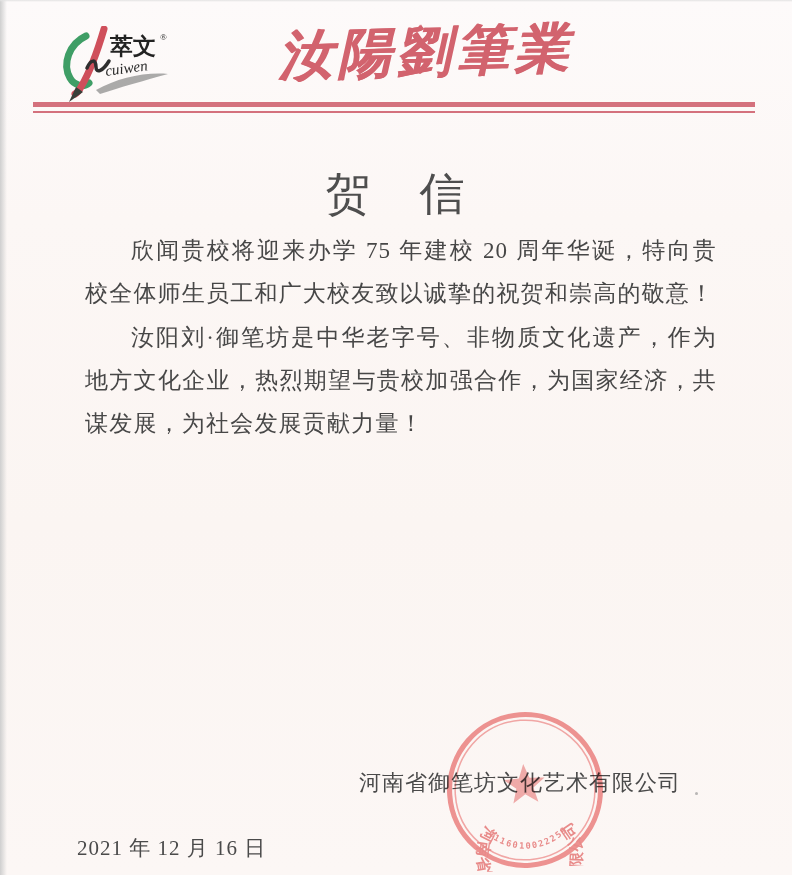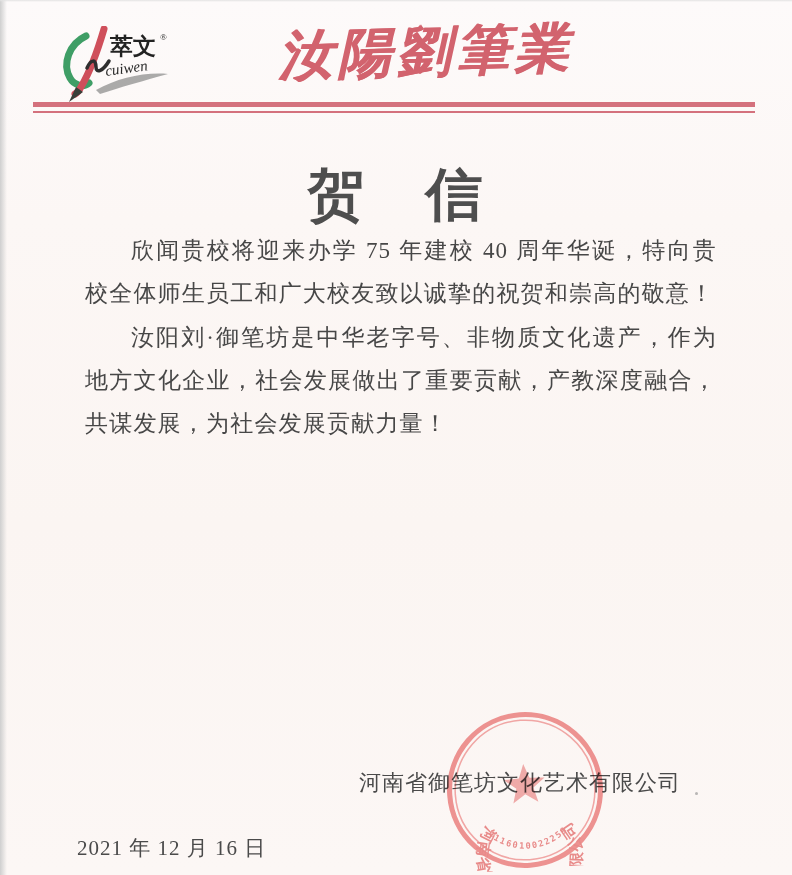--- a/index.html
+++ b/index.html
@@ -27,23 +27,23 @@
     color:#d2636e;letter-spacing:5px;white-space:nowrap;
     transform:rotate(-1.5deg);
     text-shadow:1px 0 0 #d2636e;
   }
   .rule-wrap{position:absolute;left:33px;top:102px;width:722px;}
   .rule-thick{height:5px;background:#d4717d;}
   .rule-gap{height:4px;}
   .rule-thin{height:2px;background:#d4717d;}
   
   .doc-title{
-    position:absolute;left:0;top:157px;width:100%;
-    text-align:center;font-size:57px;color:#4e4e4e;
-    font-weight:700;letter-spacing:2px;
+    position:absolute;left:0;top:164px;width:100%;
+    text-align:center;font-size:45px;color:#4e4e4e;
+    font-weight:400;letter-spacing:2px;
   }
   
   .letter-body{
     position:absolute;left:85px;top:229px;width:632px;
     font-size:23px;line-height:43.3px;letter-spacing:1.2px;
     color:#474747;text-align:justify;text-justify:inter-ideograph;
   }
   .letter-body p{margin:0;}
   .letter-body p.indent{text-indent:2em;}
   
@@ -107,22 +107,22 @@
   <div class="rule-wrap">
     <div class="rule-thick"></div>
     <div class="rule-gap"></div>
     <div class="rule-thin"></div>
   </div>
 </div>
 
 <div class="doc-title">贺　信</div>
 
 <div class="letter-body">
-  <p class="indent">欣闻贵校将迎来办学 75 年建校 40 周年华诞，特向贵校全体师生员工和广大校友致以诚挚的祝贺和崇高的敬意！</p>
-  <p class="indent">汝阳刘·御笔坊是中华老字号、非物质文化遗产，作为地方文化企业，社会发展做出了重要贡献，产教深度融合，共谋发展，为社会发展贡献力量！</p>
+  <p class="indent">欣闻贵校将迎来办学 75 年建校 20 周年华诞，特向贵校全体师生员工和广大校友致以诚挚的祝贺和崇高的敬意！</p>
+  <p class="indent">汝阳刘·御笔坊是中华老字号、非物质文化遗产，作为地方文化企业，热烈期望与贵校加强合作，为国家经济，共谋发展，为社会发展贡献力量！</p>
 </div>
 
 <div class="sig-company">河南省御笔坊文化艺术有限公司</div>
 <div class="sig-date">2021 年 12 月 16 日</div>
 <div class="artifact-dot"></div>
 
 <div class="seal">
   <svg viewBox="0 0 155 155">
 
     <circle cx="77.5" cy="77.5" r="74" fill="none" stroke="#ee8585" stroke-width="5"></circle>

